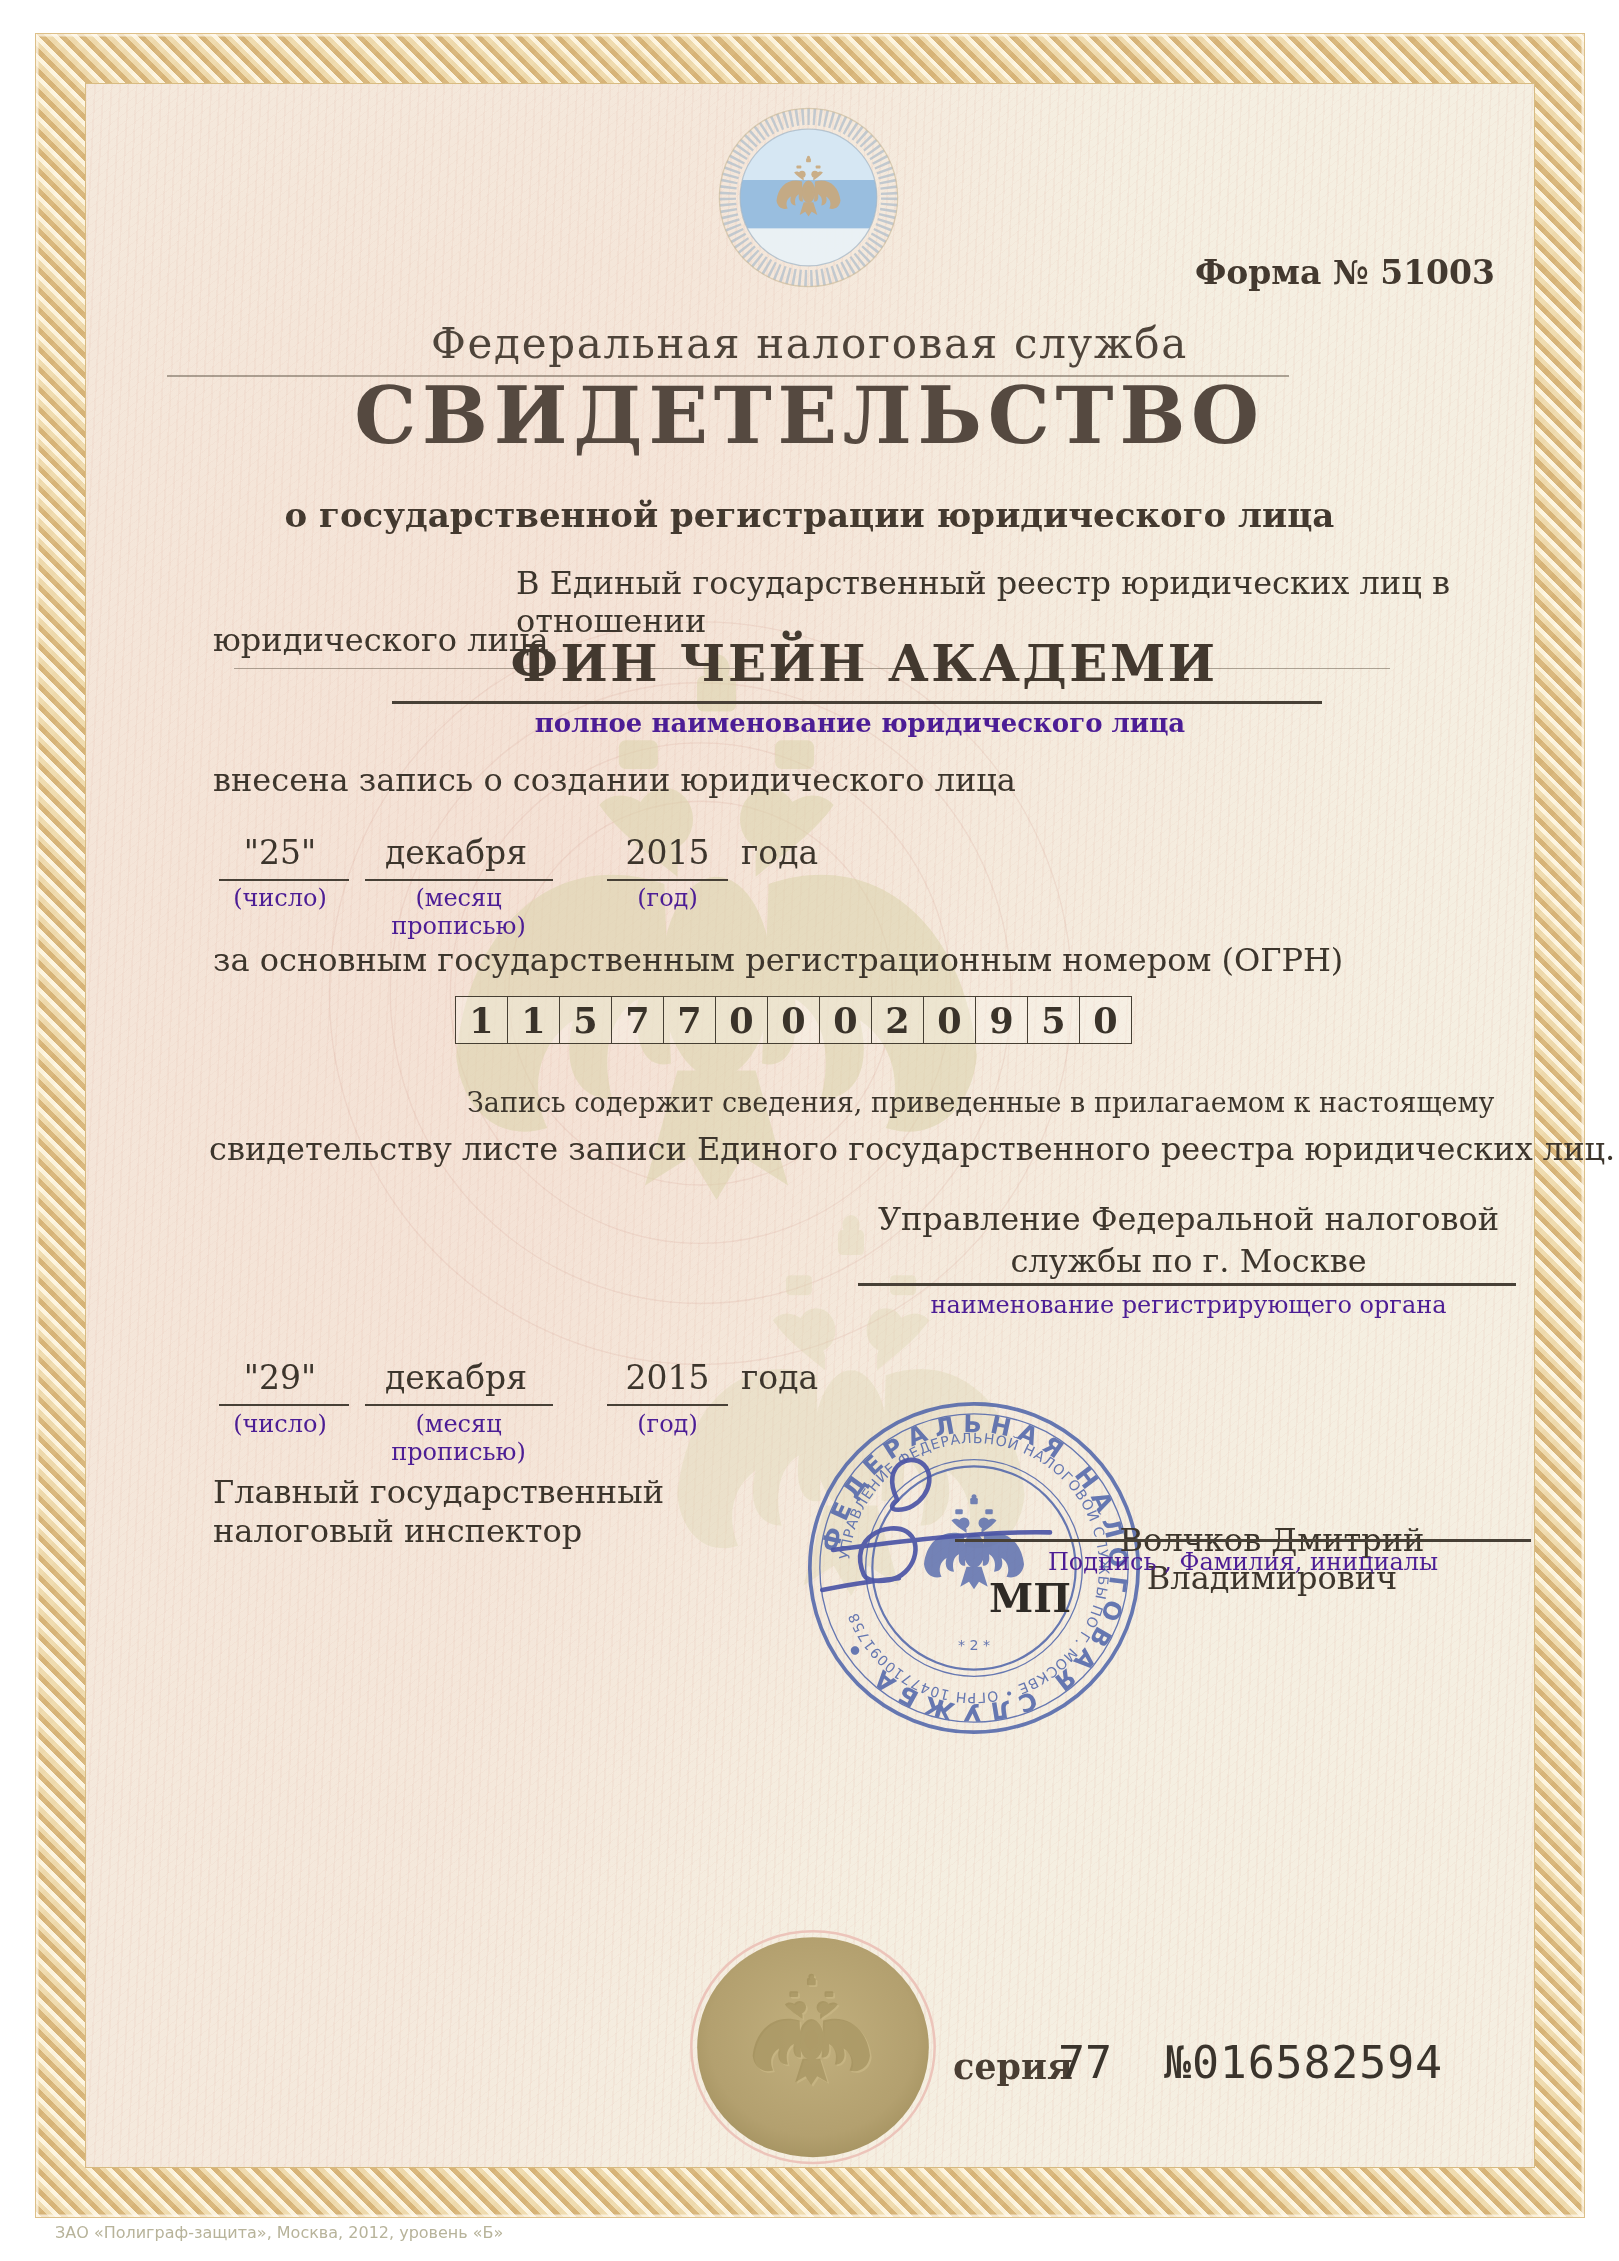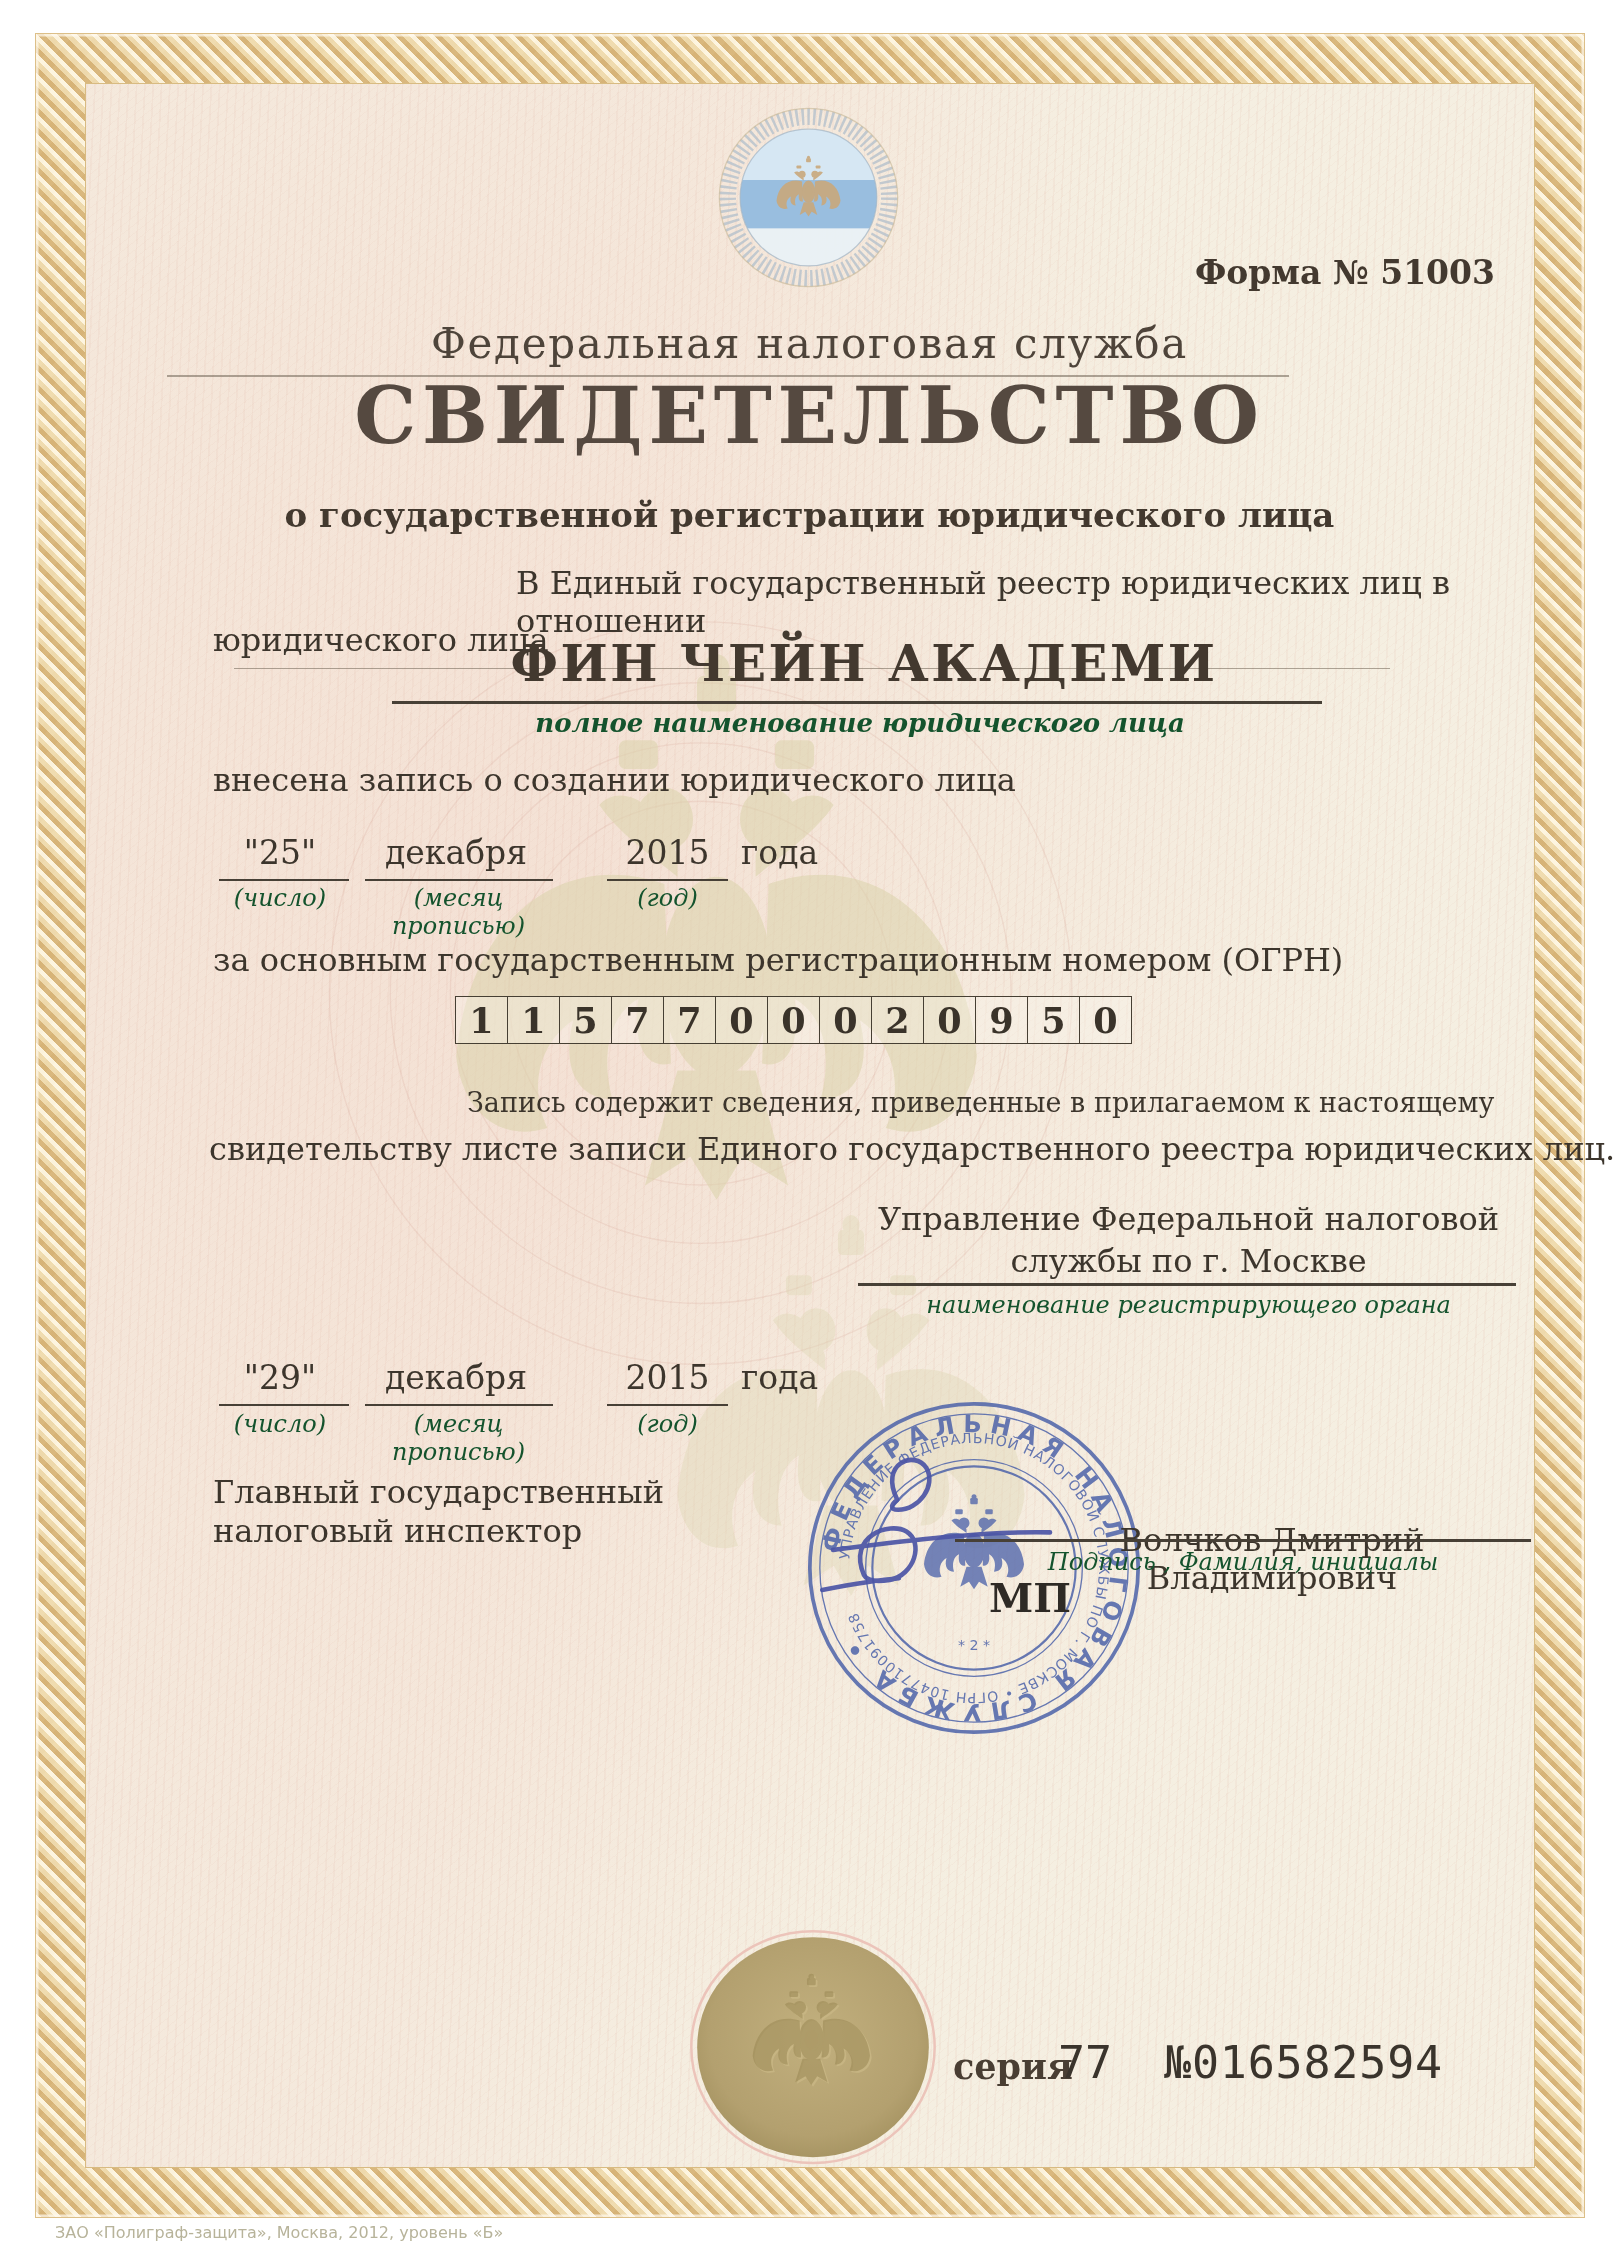--- a/index.html
+++ b/index.html
@@ -26,21 +26,21 @@
       radial-gradient(ellipse at 32% 42%, rgba(243,210,198,.38), rgba(0,0,0,0) 62%),
       linear-gradient(100deg, rgba(246,222,212,.30) 0 36%, rgba(249,243,231,.18) 58% 100%);
     border:0.8px solid #d8bb82;
   }
   .abs{position:absolute;}
   .ser{font-family:"DejaVu Serif","Liberation Serif",serif;}
   .mono{font-family:"DejaVu Sans Mono","Liberation Mono",monospace;}
   .ctr{text-align:center;}
   .rule{background:#474036;}
   .thinrule{background:rgba(110,98,84,.55);}
-  .cap{font-style:italic;color:#14532d;}
+  .cap{color:#4c1d95;}
   .z1{z-index:1}.z2{z-index:2}.z3{z-index:3}.z4{z-index:4}.z5{z-index:5}
   .ogrn-cell{
     width:51px;height:46px;border:1.7px solid #463f33;border-right:none;
     display:flex;align-items:center;justify-content:center;
     font-size:35px;font-weight:bold;color:#3a332a;background:rgba(250,246,238,.35);
   }
   .ogrn-row{display:flex;}
   .ogrn-row .ogrn-cell:last-child{border-right:1.7px solid #463f33;}
   .footer-note{color:#b7b39a;font-family:"DejaVu Sans","Liberation Sans",sans-serif;}
 </style>

